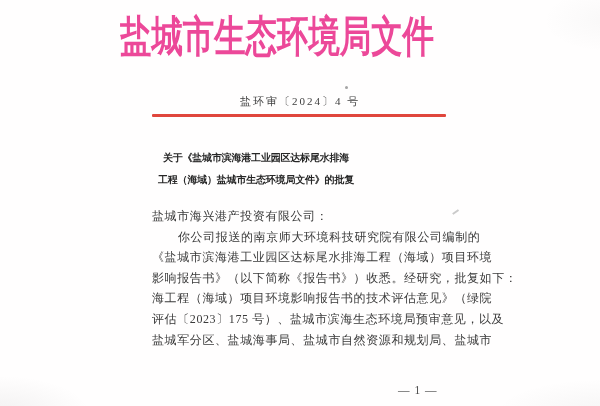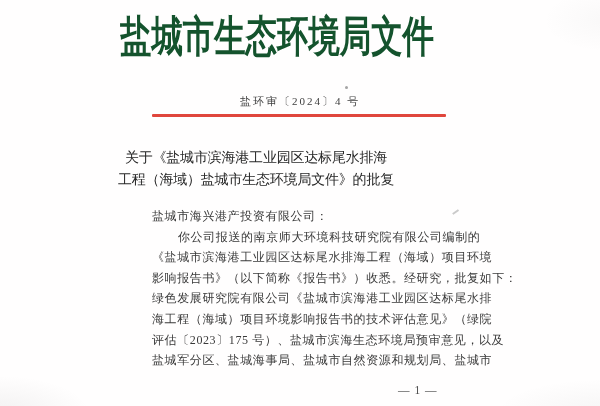--- a/index.html
+++ b/index.html
@@ -17,21 +17,21 @@
     position: absolute; inset: 0; pointer-events: none;
     background:
       radial-gradient(130px 55px at 0% 102%, rgba(70,70,70,0.07), transparent 70%),
       radial-gradient(150px 50px at 100% 102%, rgba(70,70,70,0.05), transparent 70%),
       radial-gradient(90px 45px at 101% 5%, rgba(70,70,70,0.03), transparent 70%);
   }
 
   .agency-header {
     position: absolute; top: 14px; left: 0; width: 553px;
     text-align: center;
-    color: #14532d;
+    color: #ec4899;
     font-weight: 700;
     font-size: 43px;
     line-height: 46px;
     white-space: nowrap;
   }
   .agency-header .stretch {
     display: inline-block;
     transform: scaleX(0.73);
     transform-origin: 50% 50%;
   }
@@ -47,22 +47,22 @@
   .red-rule {
     position: absolute; top: 114px; left: 152px;
     width: 294px; height: 2.5px;
     background: #e0463c;
     border-radius: 1px;
   }
 
   .doc-title {
     position: absolute; top: 147px; left: 0; width: 512px;
     text-align: center;
-    font-weight: 400;
-    font-size: 14px;
+    font-weight: 700;
+    font-size: 10px;
     line-height: 21.5px;
     letter-spacing: -0.2px;
     color: #272727;
   }
 
   .doc-body {
     position: absolute; top: 206px; left: 152px; width: 300px;
     font-size: 12px;
     line-height: 20.6px;
     letter-spacing: 0.6px;
@@ -115,21 +115,20 @@
     <div>工程（海域）盐城市生态环境局文件》的批复</div>
   </div>
 
   <div class="speck-mark"></div>
 
   <div class="doc-body">
     <div class="line">盐城市海兴港产投资有限公司：</div>
     <div class="line indent">你公司报送的南京师大环境科技研究院有限公司编制的</div>
     <div class="line">《盐城市滨海港工业园区达标尾水排海工程（海域）项目环境</div>
     <div class="line">影响报告书》（以下简称《报告书》）收悉。经研究，批复如下：</div>
-    <div class="line">绿色发展研究院有限公司《盐城市滨海港工业园区达标尾水排</div>
     <div class="line">海工程（海域）项目环境影响报告书的技术评估意见》（绿院</div>
     <div class="line">评估〔2023〕175 号）、盐城市滨海生态环境局预审意见，以及</div>
     <div class="line">盐城军分区、盐城海事局、盐城市自然资源和规划局、盐城市</div>
   </div>
 
   <div class="page-number">— 1 —</div>
 
 </div>
 
 </body></html>

